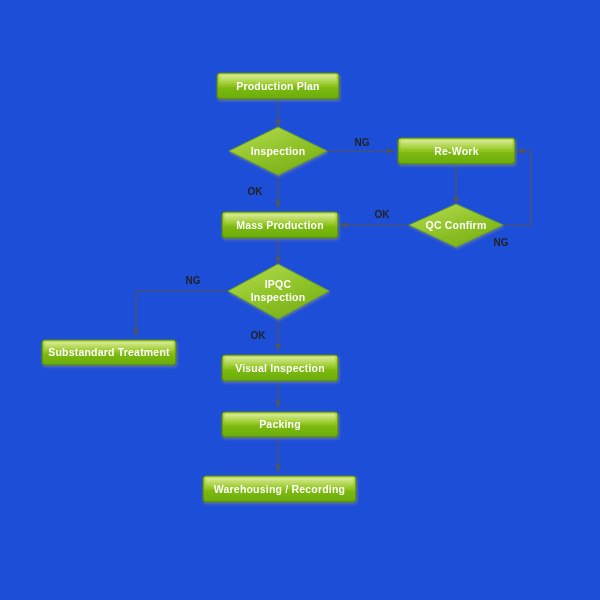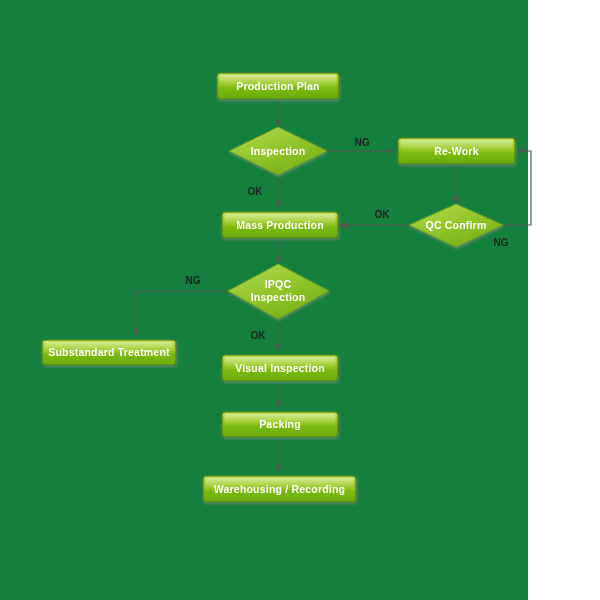--- a/index.html
+++ b/index.html
@@ -8,23 +8,23 @@
     background: #ffffff;
   }
   body {
     width: 600px;
     height: 600px;
     overflow: hidden;
     font-family: "Liberation Sans", sans-serif;
   }
   #flowchart-canvas {
     position: relative;
-    width: 528px;
+    width: 600px;
     height: 600px;
-    background: #15803d;
+    background: #1d4ed8;
     text-decoration: underline;
   }
   svg.chart-svg {
     display: block;
     width: 600px;
     height: 600px;
   }
   .node-label {
     font-family: "Liberation Sans", sans-serif;
     font-size: 10.5px;

